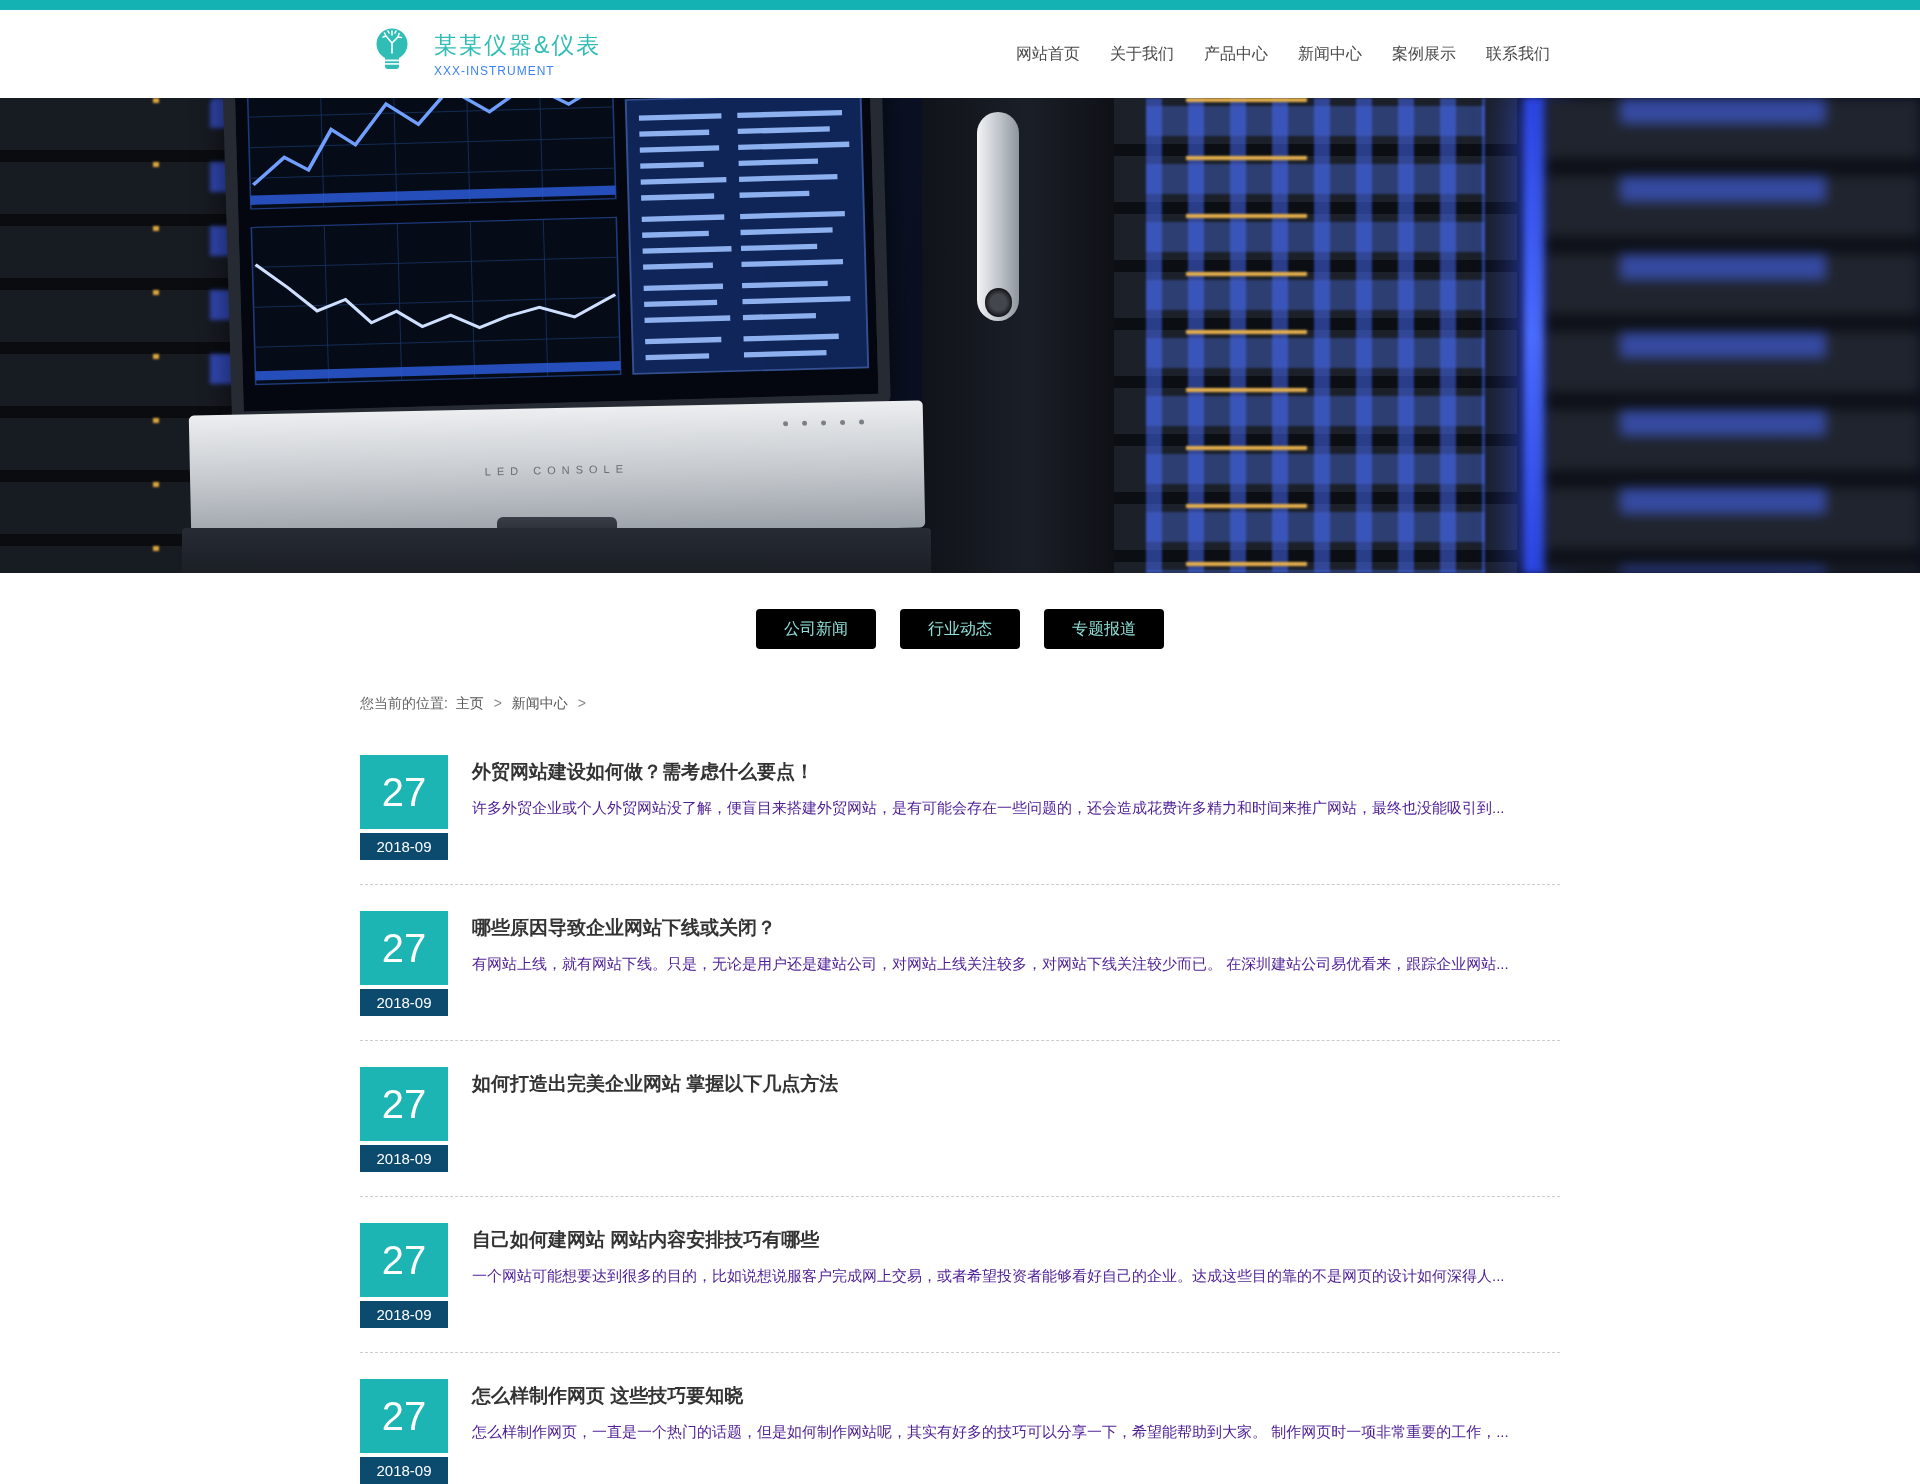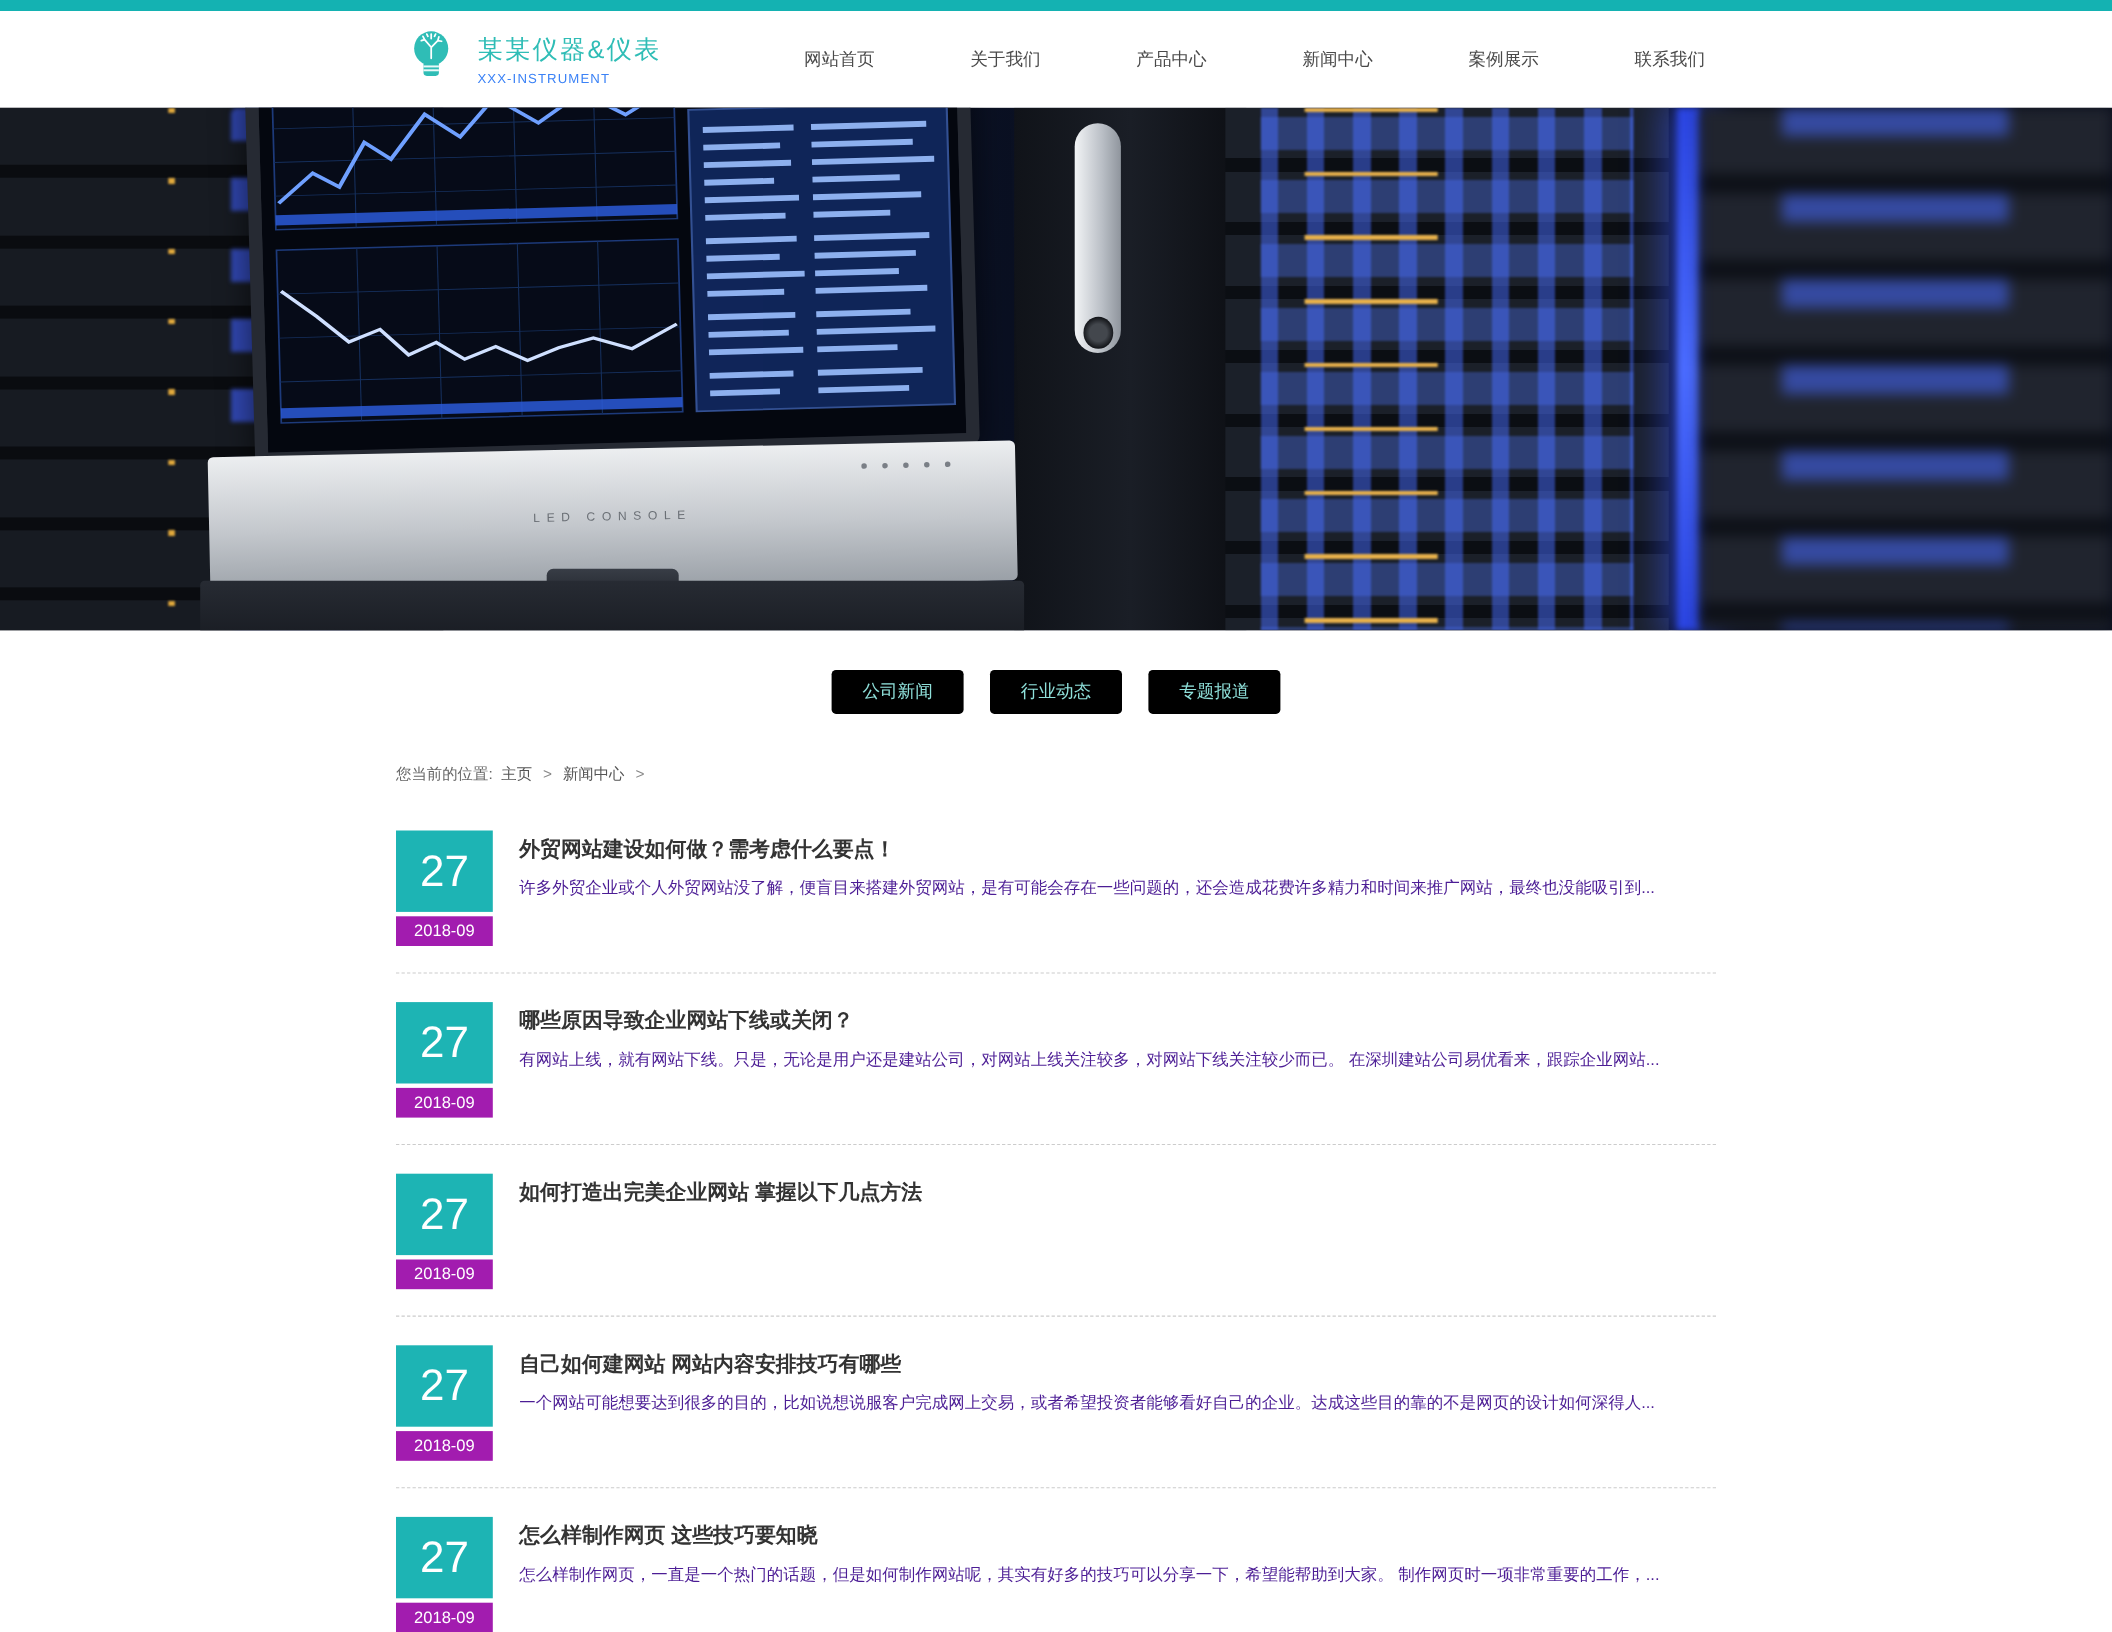--- a/index.html
+++ b/index.html
@@ -9,21 +9,21 @@
   
   .topbar { height:10px; background:#14b2b2; }
 
   
   header { background:#fff; }
   .header-inner { display:flex; align-items:center; justify-content:space-between; height:88px; width:1180px; }
   .logo { display:flex; align-items:center; gap:20px; cursor:pointer; }
   .logo svg { display:block; }
   .logo-title { font-size:23px; color:#2fbdb6; letter-spacing:2px; }
   .logo-sub { font-size:12px; color:#3b82f6; letter-spacing:1px; margin-top:3px; }
-  nav { display:flex; gap:87px; }
+  nav { display:flex; gap:30px; }
   nav a { font-size:16px; color:#4a4a4a; text-decoration:none; cursor:pointer; }
 
   
   .banner { position:relative; height:475px; overflow:hidden;
     background:linear-gradient(100deg,#05070d,#0b1226 40%,#070a14 70%,#0a0f1e); }
   .banner .layer { position:absolute; top:0; height:100%; }
   .rack-left { left:0; width:21%;
     background:repeating-linear-gradient(180deg,#171b22 0 52px,#0a0c10 52px 64px),
                linear-gradient(90deg,#181c24,#0b0d12); }
   .rack-left::before { content:""; position:absolute; left:52%; width:30%; top:0; height:100%;
@@ -80,21 +80,21 @@
   
   .breadcrumb { margin-top:46px; font-size:14px; color:#666; }
   .breadcrumb a { color:#555; text-decoration:none; cursor:pointer; margin:0 4px; }
   .breadcrumb .sep { color:#888; margin:0 2px; }
 
   
   .news-list { margin-top:16px; }
   .news-item { display:flex; padding:26px 0 24px; border-bottom:1px dashed #ccc; cursor:pointer; }
   .date { width:88px; flex:0 0 88px; text-align:center; }
   .date .day { background:#1db4b4; color:#fff; font-size:40px; height:74px; line-height:74px; }
-  .date .month { background:#a21caf; color:#fff; font-size:15px; height:27px; line-height:27px; margin-top:4px; }
+  .date .month { background:#0c4a6e; color:#fff; font-size:15px; height:27px; line-height:27px; margin-top:4px; }
   .news-content { margin-left:24px; padding-top:4px; }
   .news-title { font-size:19px; color:#333; font-weight:bold; }
   .news-desc { font-size:15px; color:#4c1d95; margin-top:12px; line-height:1.5; }
 </style>
 </head>
 <body>
 
 <div class="topbar"></div>
 
 <header>

